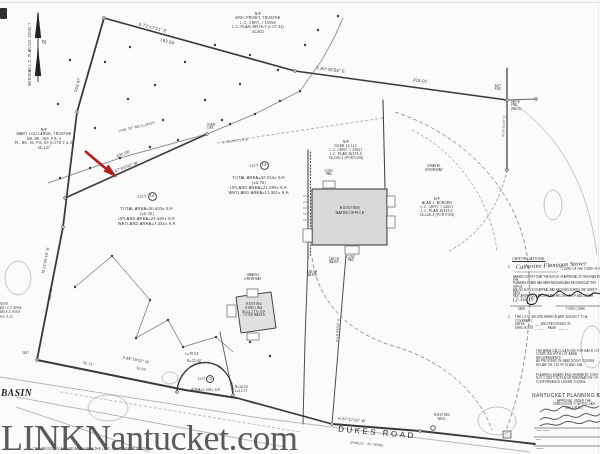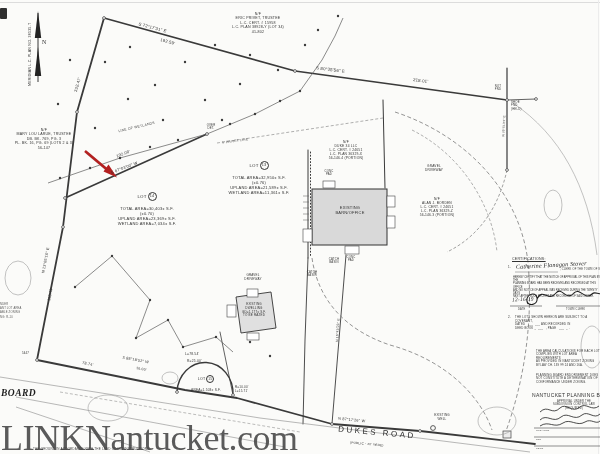--- a/index.html
+++ b/index.html
@@ -284,21 +284,21 @@
   <div class="lbl left" style="left:511px;top:101px;width:18px;font-size:2.8px;">SHOE
 FND
 (HELD)</div>
   <div class="lbl nowrap" style="left:22px;top:352px;font-size:2.8px;">5447</div>
   <div class="lbl" style="left:203px;top:124px;width:16px;font-size:2.8px;">OVER
 DET.</div>
 
   <div class="lbl nowrap" style="left:338px;top:428px;transform:rotate(5deg);font-size:8px;letter-spacing:2.5px;color:#2b2b2b;">DUKES ROAD</div>
   <div class="lbl nowrap" style="left:350px;top:442px;transform:rotate(5deg);font-size:3.2px;">(PUBLIC - 40' WIDE)</div>
 
-  <div class="lbl serif nowrap" style="left:1px;top:388px;font-size:9.5px;font-style:italic;font-weight:bold;color:#1e1e1e;letter-spacing:.5px;">BOARD</div>
+  <div class="lbl serif nowrap" style="left:1px;top:388px;font-size:9.5px;font-style:italic;font-weight:bold;color:#1e1e1e;letter-spacing:.5px;">BASIN</div>
   <div class="lbl left" style="left:0px;top:303px;font-size:2.7px;line-height:1.55;color:#555;">NDER
 ANT LOT AREA
 ABLE ZONING
 NG: R-10</div>
 
   <div class="lbl left nowrap" style="left:512px;top:257px;font-size:3.6px;text-decoration:underline;">CERTIFICATIONS:</div>
   <div class="lbl left" style="left:508px;top:266px;font-size:3px;" actable="false">1.</div>
   <div class="lbl script nowrap" style="left:516px;top:262px;font-size:6px;transform:rotate(-3deg);color:#222;">Catherine Flanagan Stover</div>
   <div class="lbl left nowrap" style="left:560px;top:268px;font-size:2.6px;">, CLERK OF THE TOWN OF NANTUCKET,</div>
   <div class="lbl left" style="left:513px;top:276px;width:90px;font-size:2.6px;letter-spacing:0;">HEREBY CERTIFY THAT THE NOTICE OF APPROVAL OF THIS PLAN BY THE

